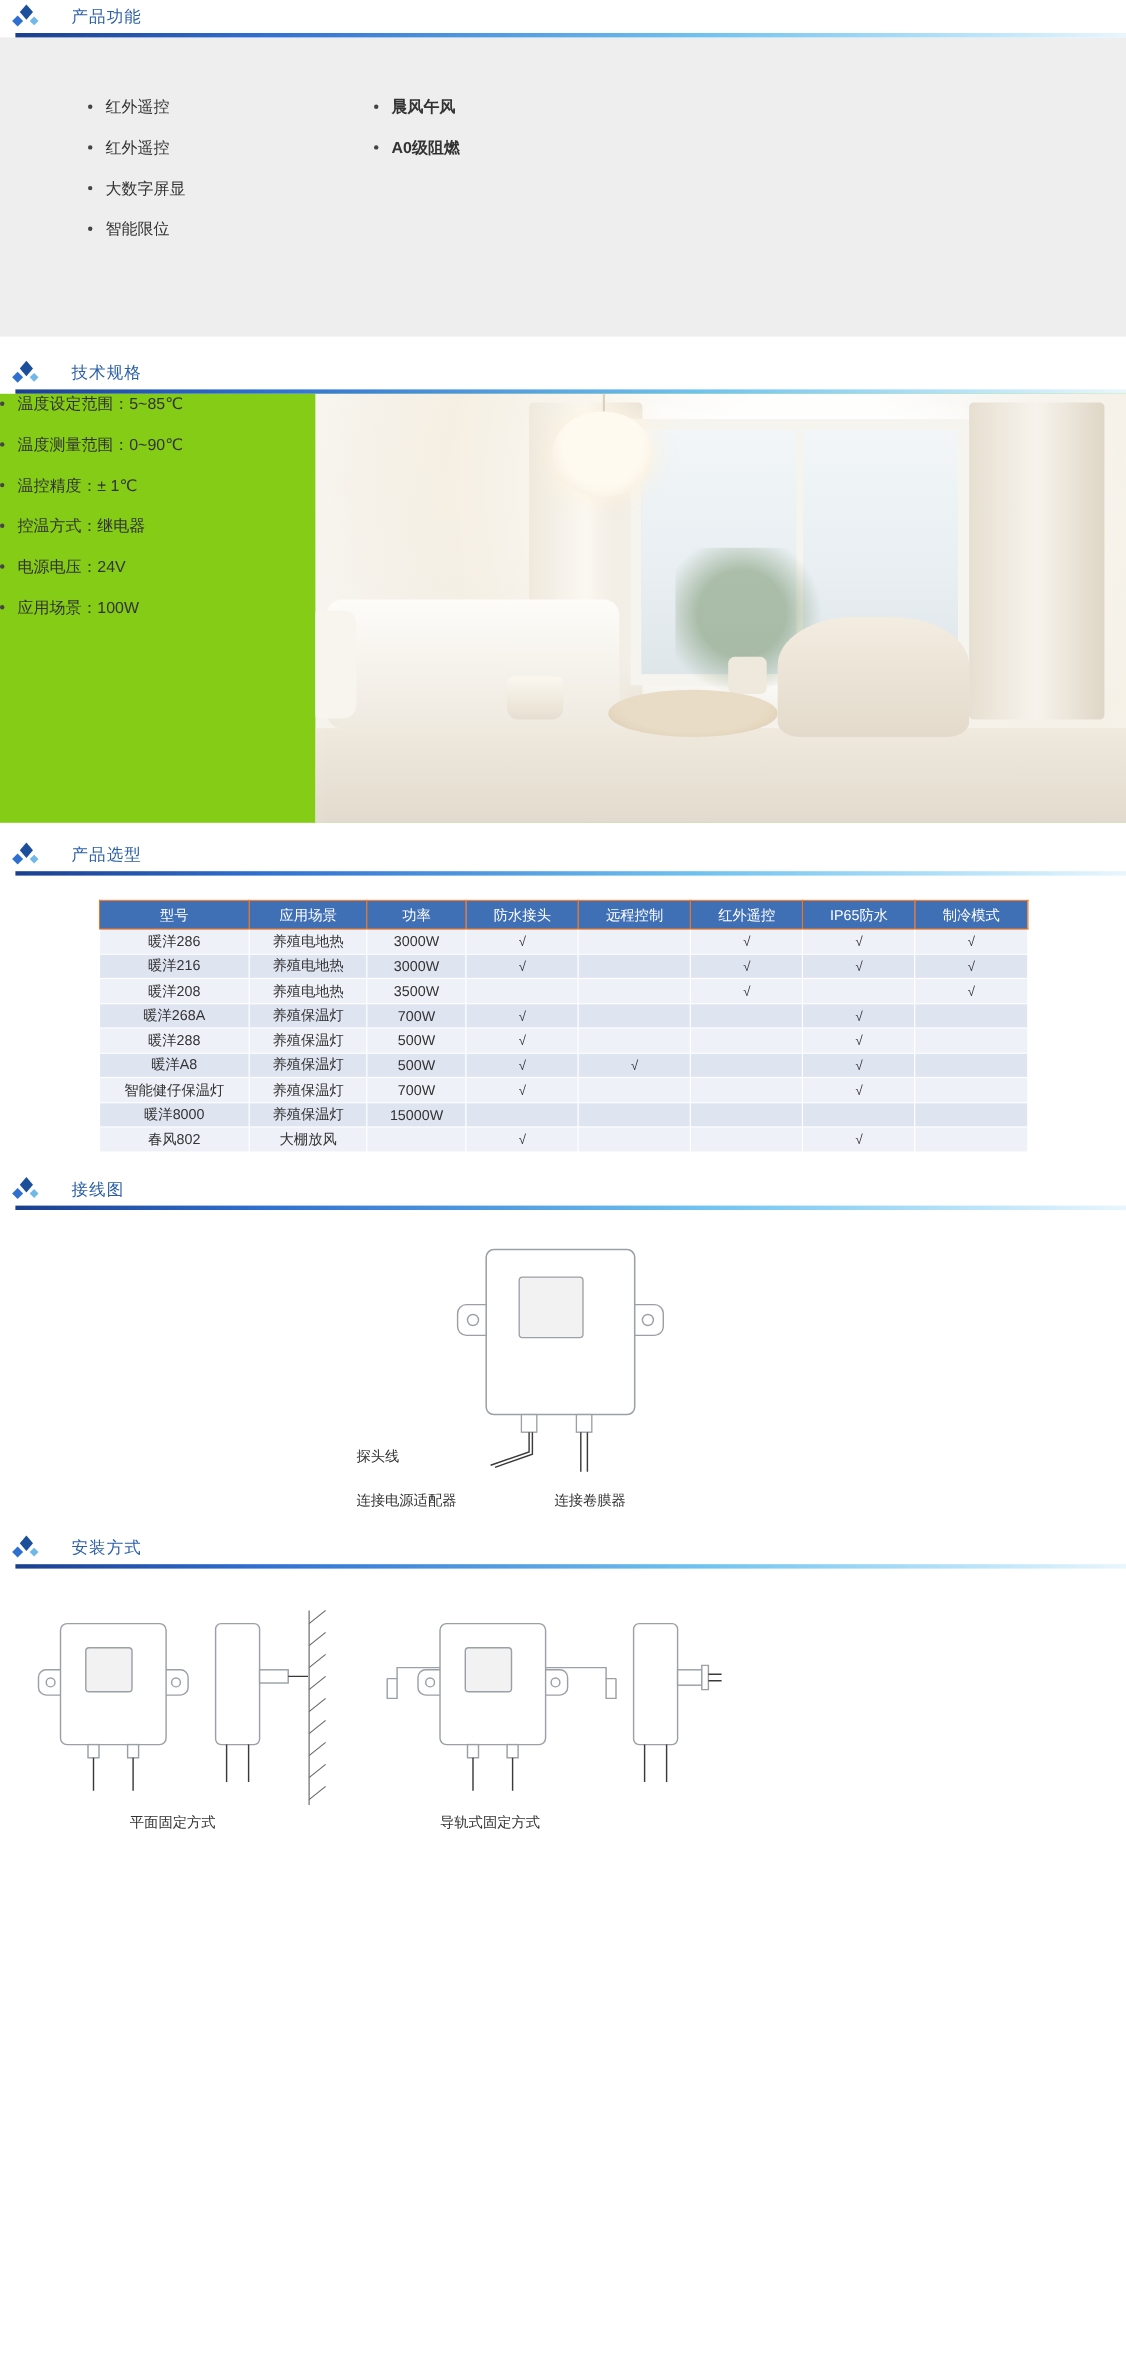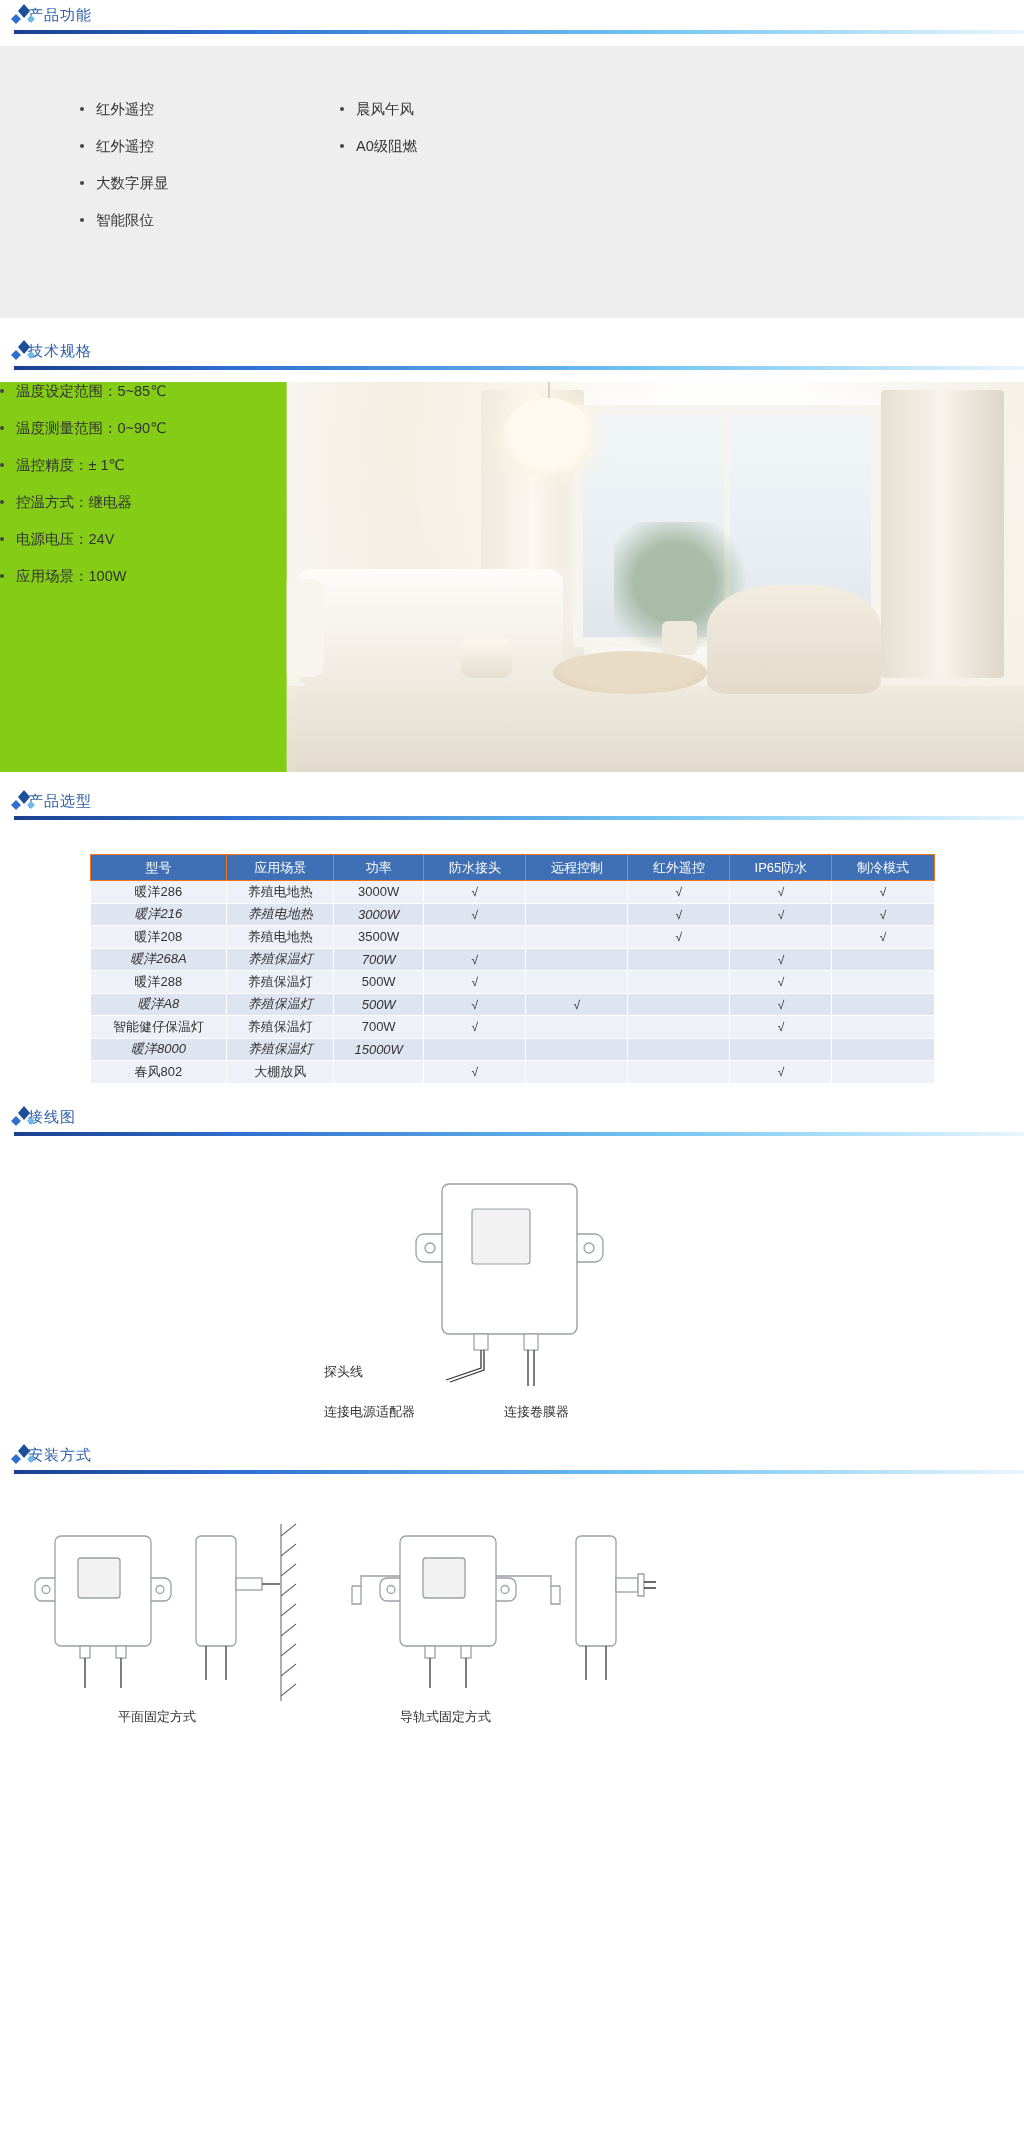--- a/index.html
+++ b/index.html
@@ -10,22 +10,22 @@
     font-family: "Liberation Sans", "DejaVu Sans", sans-serif;
     color: #333;
     -webkit-font-smoothing: antialiased;
   }
 
   .page { width: 1024px; margin: 0 auto; position: relative; }
 
   
   .sec-head {
     position: relative;
-    height: 46px;
-    padding-left: 28px;
+    height: 34px;
+    padding-left: 65px;
     display: flex;
     align-items: flex-start;
   }
   .sec-head .mark {
     position: absolute;
     left: 10px;
     top: 2px;
     width: 28px;
     height: 28px;
   }
@@ -47,21 +47,21 @@
   
   .features {
     background: #eeeeee;
     padding: 54px 0 70px 0;
   }
   .feat-cols {
     display: flex;
     padding-left: 80px;
   }
   .feat-col { width: 260px; }
-  .feat-col.second { width: 330px; }
+  .feat-col.second { width: 330px; font-weight: bold; }
   ul.bullets { margin: 0; padding: 0; list-style: none; }
   ul.bullets li {
     position: relative;
     padding-left: 16px;
     margin-bottom: 18px;
     font-size: 14.5px;
     color: #333;
   }
   ul.bullets li:before {
     content: "";
@@ -151,21 +151,21 @@
     height: 26px;
     border: 1px solid #f97316;
     font-size: 13px;
   }
   table.sel td {
     height: 22.5px;
     text-align: center;
     border: 1px solid #ffffff;
     background: #eef1f8;
   }
-  table.sel tr.alt td { background: #dfe4f1; font-style: italic; }
+  table.sel tr.alt td { background: #dfe4f1; }
   .chk { color: #333; font-size: 12px; }
 
   
   .diagram { padding: 26px 0 12px 0; display: flex; justify-content: center; }
   .install { padding: 30px 0 40px 0; display: flex; justify-content: flex-start; }
 
   .cap { font-size: 13px; fill: #333; }
 
   
   .spacer-sm { height: 14px; }

